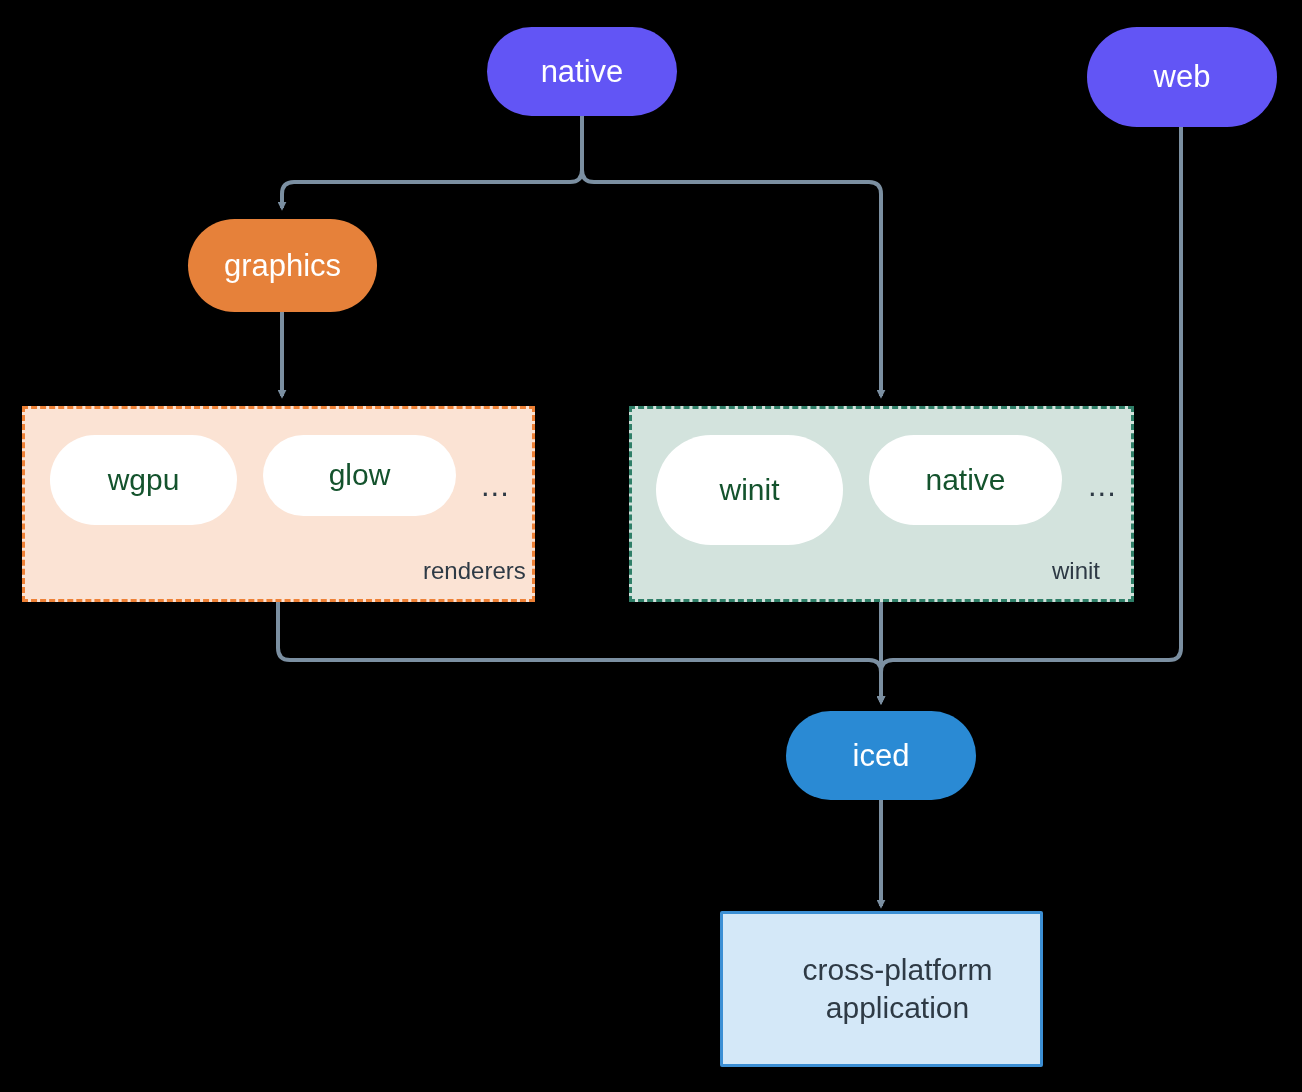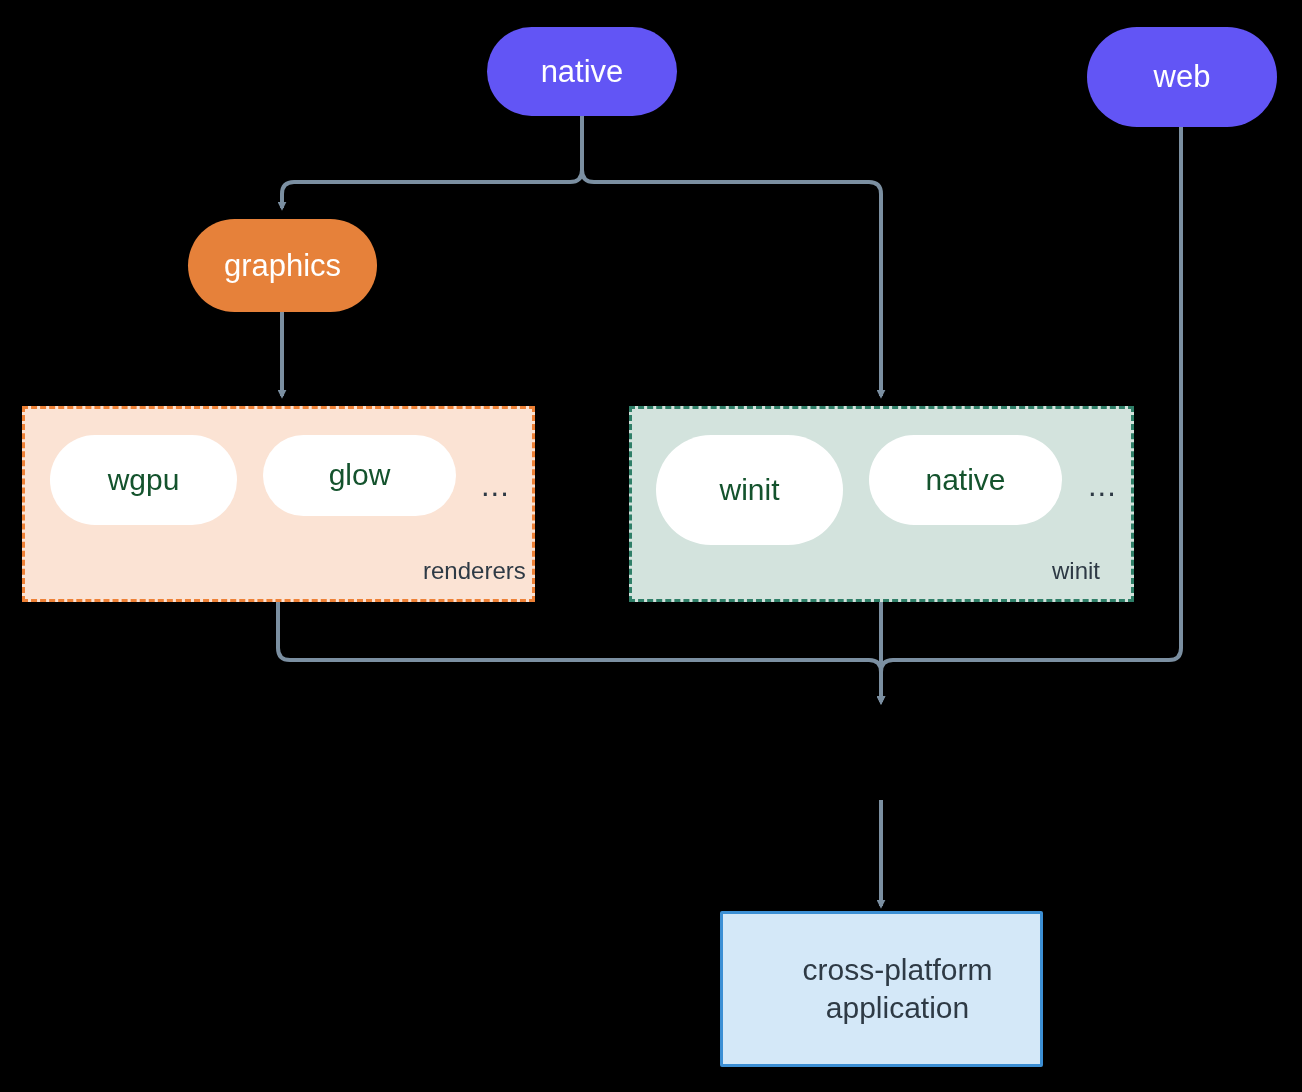--- a/index.html
+++ b/index.html
@@ -157,19 +157,22 @@
   </div>
 
   <div class="node stadium node-web" style="left:1087px; top:27px; width:190px; height:100px;">
     <span>web</span>
   </div>
 
   <div class="node stadium node-graphics" style="left:188px; top:219px; width:189px; height:93px;">
     <span>graphics</span>
   </div>
 
+  <div class="node stadium node-iced" style="left:786px; top:711px; width:190px; height:89px;">
+    <span>iced</span>
+  </div>
 
   <div class="node app-box" style="left:720px; top:911px; width:323px; height:156px;">
     <span class="app-line">cross-platform</span>
     <span class="app-line">application</span>
   </div>
 
 </div>
 
 </body></html>

